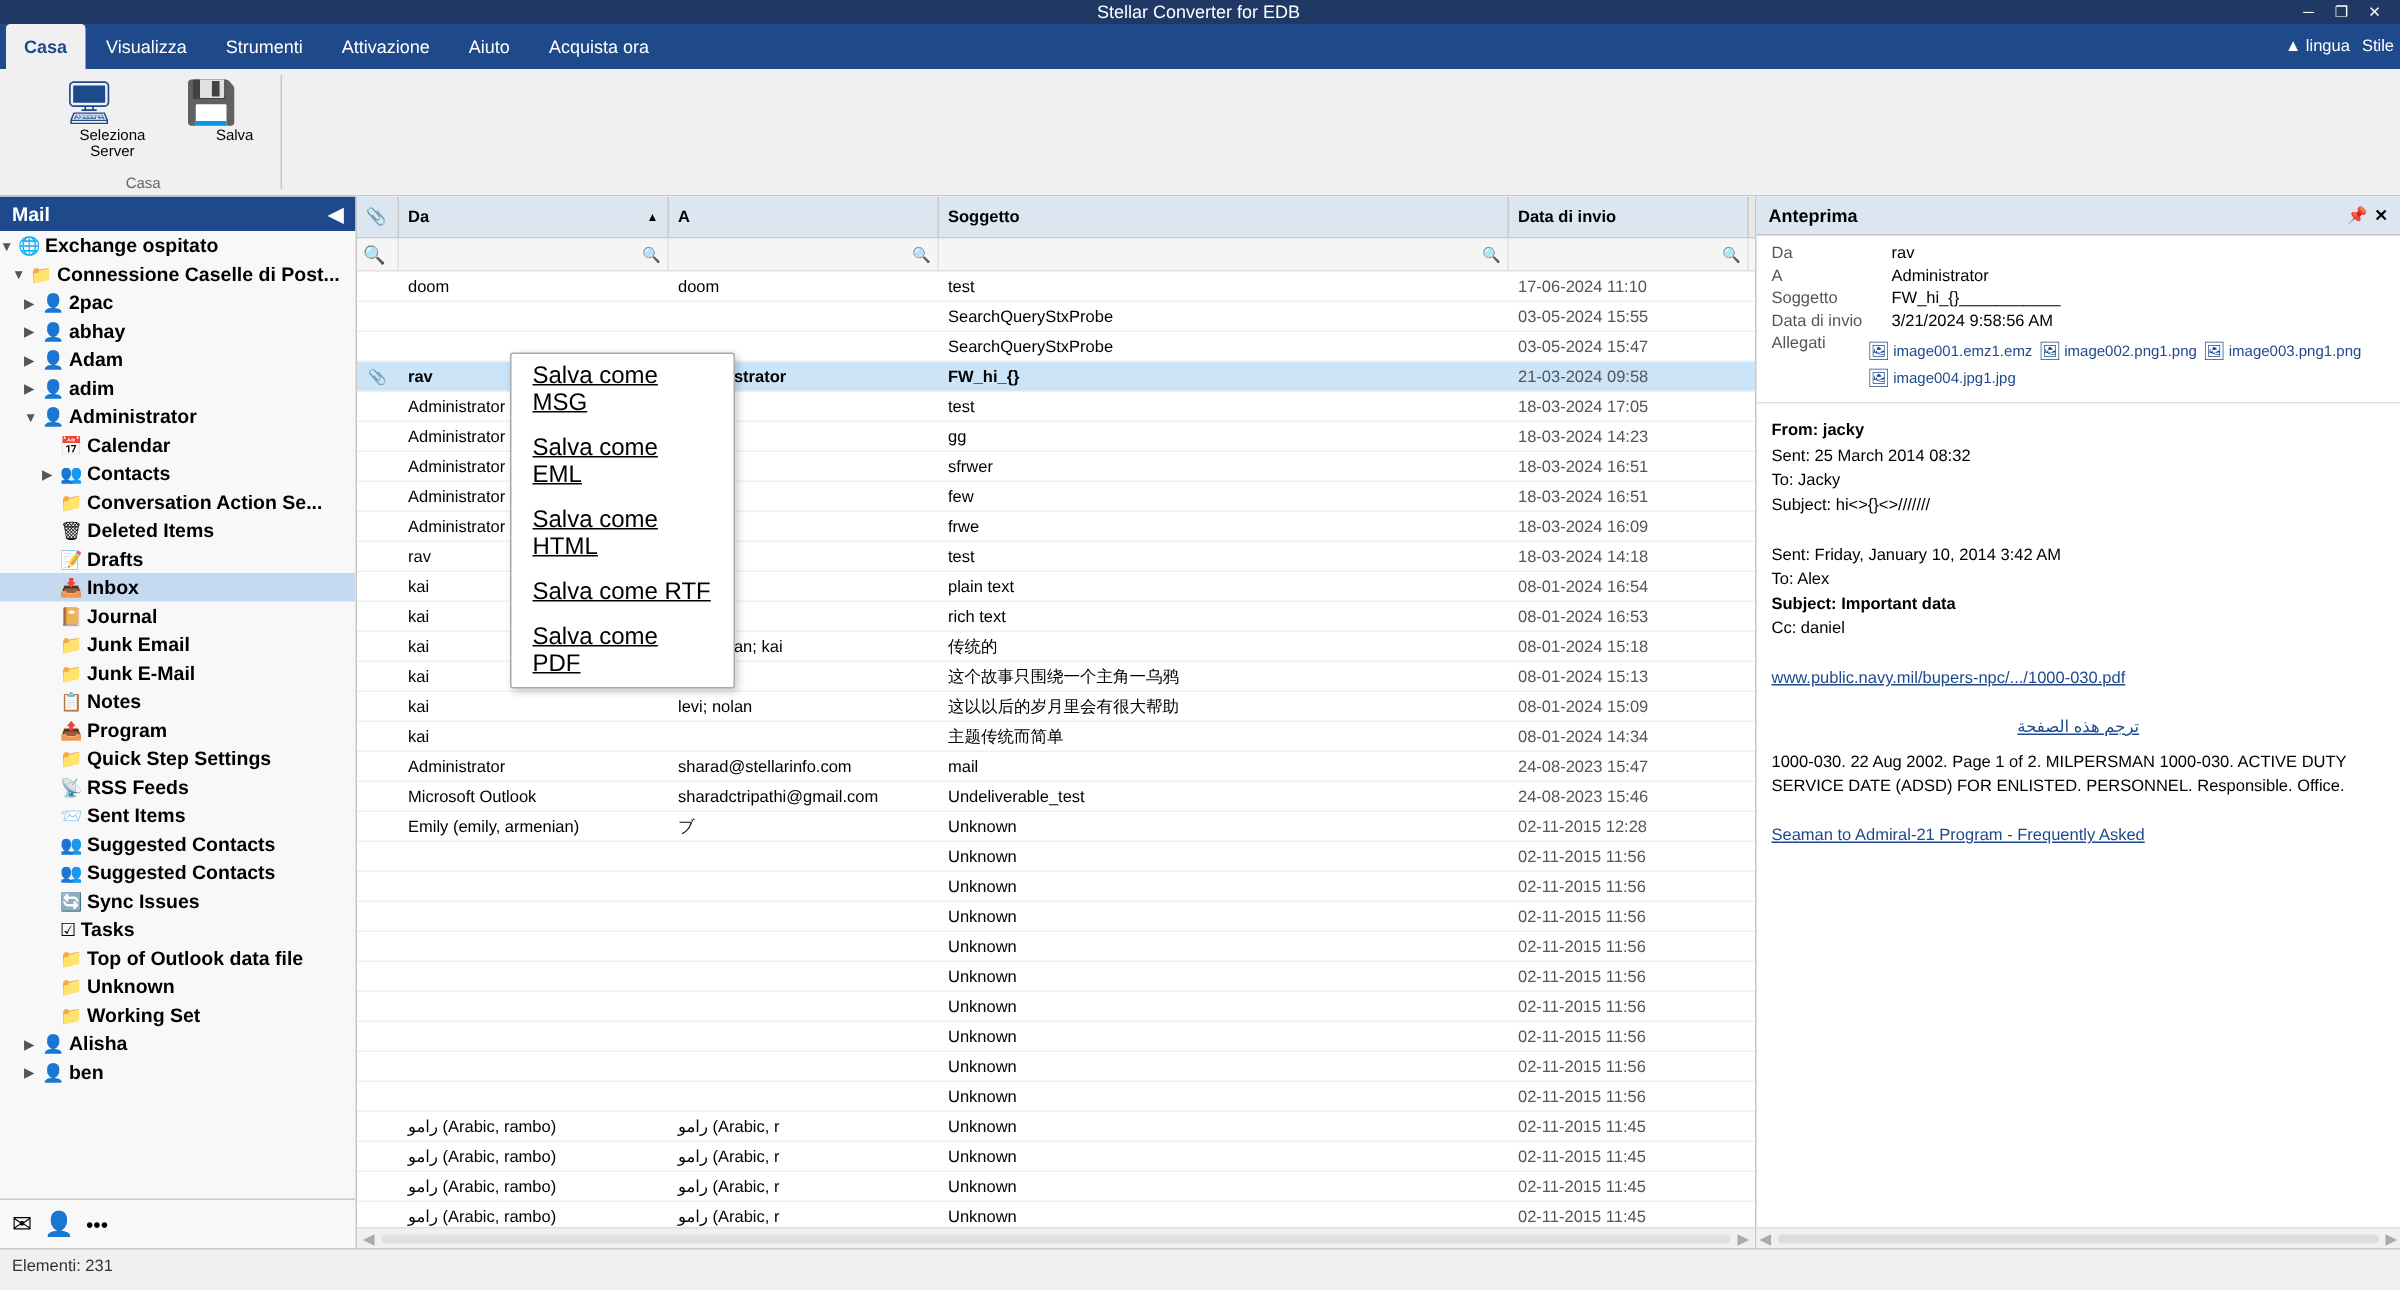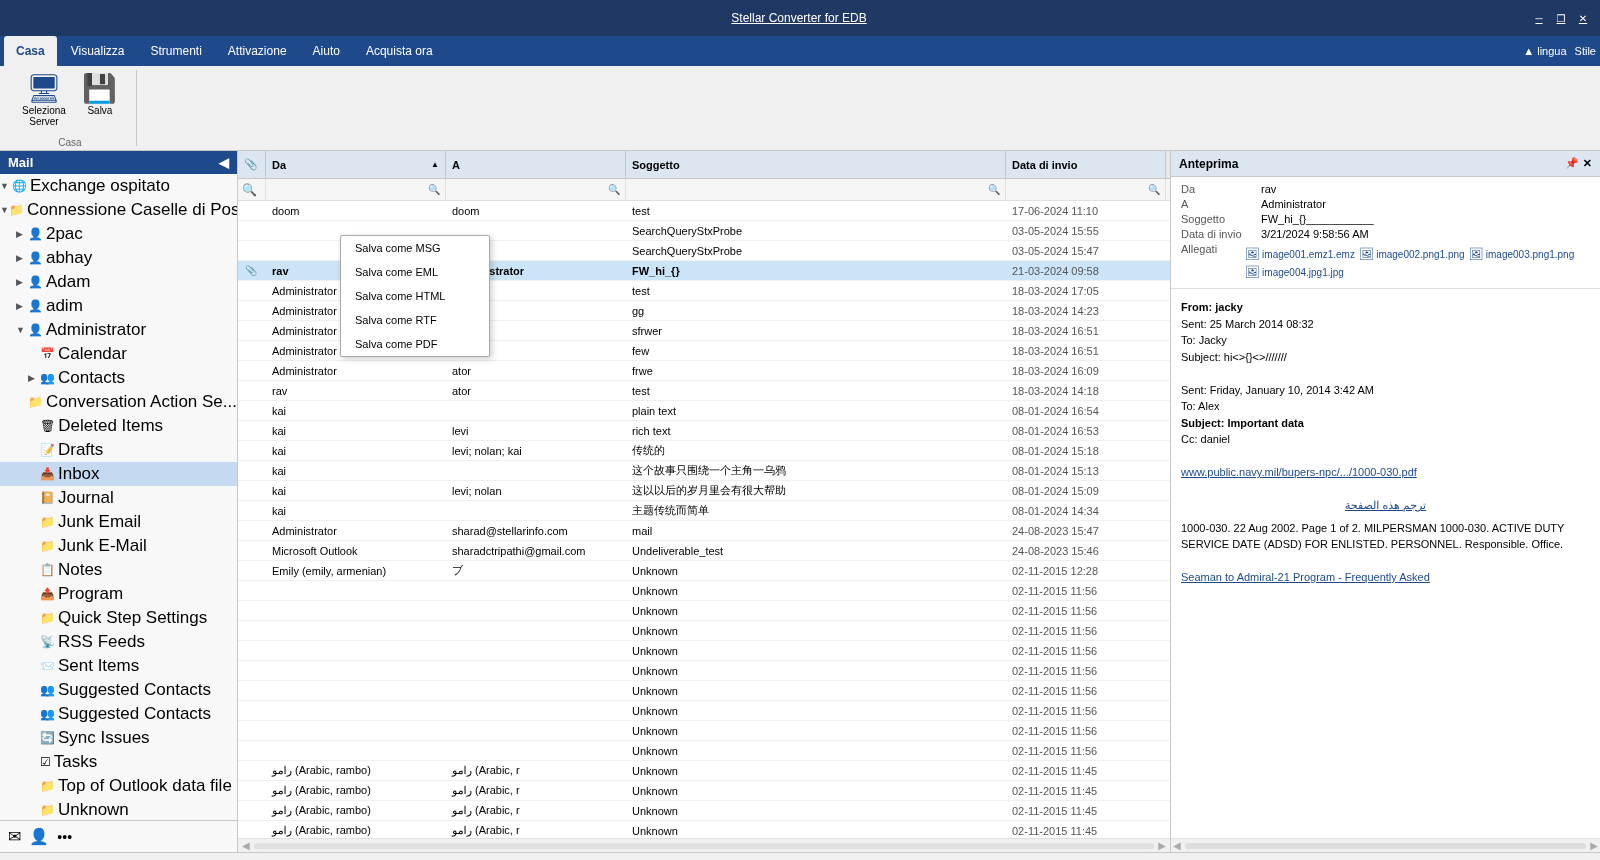--- a/index.html
+++ b/index.html
@@ -1,49 +1,49 @@
 <!DOCTYPE html>
 <html><head>
   <meta charset="utf-8">
   <style>
     * { margin: 0; padding: 0; box-sizing: border-box; }
     body { font-family: 'Segoe UI', Arial, sans-serif; font-size: 12px; background: #f0f0f0; overflow: hidden; width: 1600px; height: 860px; }
 
     
-    #titlebar { background: #1f3864; color: white; height: 36px; display: flex; align-items: center; justify-content: space-between; padding: 0 8px; text-decoration: underline; }
+    #titlebar { background: #1f3864; color: white; height: 16px; display: flex; align-items: center; justify-content: space-between; padding: 0 8px; }
     #titlebar .title { flex: 1; text-align: center; font-size: 12px; }
     #titlebar .win-controls { display: flex; gap: 4px; }
     #titlebar .win-btn { width: 18px; height: 14px; background: transparent; border: none; color: white; cursor: pointer; font-size: 10px; display: flex; align-items: center; justify-content: center; }
 
     
     #menubar { background: #1e4a8c; color: white; height: 30px; display: flex; align-items: center; padding: 0 4px; gap: 2px; }
     .menu-tab { padding: 4px 12px; cursor: pointer; font-size: 12px; border-radius: 3px 3px 0 0; height: 100%; display: flex; align-items: center; }
     .menu-tab.active { background: #f0f0f0; color: #1e4a8c; font-weight: bold; }
     #menubar .right-controls { margin-left: auto; color: white; font-size: 11px; display: flex; gap: 8px; align-items: center; }
 
     
     #ribbon { background: #f0f0f0; border-bottom: 1px solid #c8c8c8; height: 85px; display: flex; align-items: center; padding: 4px 8px; gap: 8px; }
     .ribbon-group { display: flex; flex-direction: column; align-items: center; border-right: 1px solid #c8c8c8; padding: 0 12px 0 8px; height: 100%; justify-content: center; gap: 4px; }
     .ribbon-btn { display: flex; flex-direction: column; align-items: center; cursor: pointer; padding: 4px 6px; border-radius: 3px; min-width: 48px; }
     .ribbon-btn .icon { font-size: 28px; color: #1e4a8c; }
-    .ribbon-btn .label { font-size: 10px; text-align: center; }
+    .ribbon-btn .label { font-size: 10px; text-align: center; margin-left: 31px; }
     .ribbon-group-label { font-size: 10px; color: #666; margin-top: 2px; }
 
     
     #main { display: flex; height: calc(860px - 22px - 30px - 85px - 22px); }
 
     
     #sidebar { width: 238px; background: #f8f8f8; border-right: 1px solid #c8c8c8; display: flex; flex-direction: column; overflow: hidden; }
     #sidebar-header { background: #1e4a8c; color: white; padding: 4px 8px; font-size: 13px; font-weight: bold; display: flex; align-items: center; justify-content: space-between; }
     #sidebar-tree { flex: 1; overflow-y: auto; font-size: 12px; }
     .tree-item { display: flex; align-items: center; padding: 2px 0; cursor: pointer; white-space: nowrap; overflow: hidden; text-overflow: ellipsis; }
     .tree-item .indent { display: inline-block; }
     .tree-item .toggle { width: 12px; font-size: 9px; cursor: pointer; color: #555; }
     .tree-item .node-icon { margin-right: 3px; font-size: 12px; }
-    .tree-item .node-label { font-size: 17px; }
+    .tree-item .node-label { font-size: 13px; font-weight: bold; }
     .tree-item.highlighted { background: #c5d9f1; }
 
     
     #content { flex: 1; display: flex; flex-direction: column; overflow: hidden; background: white; }
 
     
     #table-header { display: flex; background: #e8e8e8; border-bottom: 1px solid #c8c8c8; height: 28px; align-items: center; flex-shrink: 0; }
     .col-header { display: flex; align-items: center; justify-content: space-between; padding: 0 6px; border-right: 1px solid #c8c8c8; height: 100%; font-size: 11px; font-weight: bold; cursor: pointer; user-select: none; background: #dce6f1; }
     .col-attach { width: 28px; }
     .col-from { width: 180px; }
@@ -63,21 +63,21 @@
     .email-row.selected { background: #cce4f7; }
     .cell { padding: 0 6px; overflow: hidden; text-overflow: ellipsis; white-space: nowrap; font-size: 11px; border-right: 1px solid transparent; }
     .cell-attach { width: 28px; text-align: center; font-size: 10px; }
     .cell-from { width: 180px; }
     .cell-to { width: 180px; }
     .cell-subject { width: 380px; }
     .cell-date { width: 160px; color: #555; }
 
     
     #context-menu { position: absolute; left: 340px; top: 235px; background: white; border: 1px solid #aaa; box-shadow: 2px 2px 6px rgba(0,0,0,0.2); width: 150px; z-index: 100; border-radius: 2px; }
-    .ctx-item { padding: 6px 14px; cursor: pointer; font-size: 11px; }
+    .ctx-item { padding: 6px 14px; cursor: pointer; font-size: 16px; text-decoration: underline; }
 
     
     #preview { width: 430px; background: white; border-left: 1px solid #c8c8c8; display: flex; flex-direction: column; overflow: hidden; }
     #preview-header { background: #dce6f1; padding: 4px 8px; display: flex; align-items: center; justify-content: space-between; font-size: 12px; font-weight: bold; border-bottom: 1px solid #c8c8c8; height: 26px; }
     #preview-header .header-controls { display: flex; gap: 4px; }
     #preview-meta { padding: 6px 10px; font-size: 11px; border-bottom: 1px solid #e0e0e0; }
     .meta-row { display: flex; margin-bottom: 3px; }
     .meta-label { width: 80px; color: #555; font-weight: normal; }
     .meta-value { flex: 1; }
     .attachments-row { display: flex; flex-wrap: wrap; gap: 4px; margin-top: 4px; }

